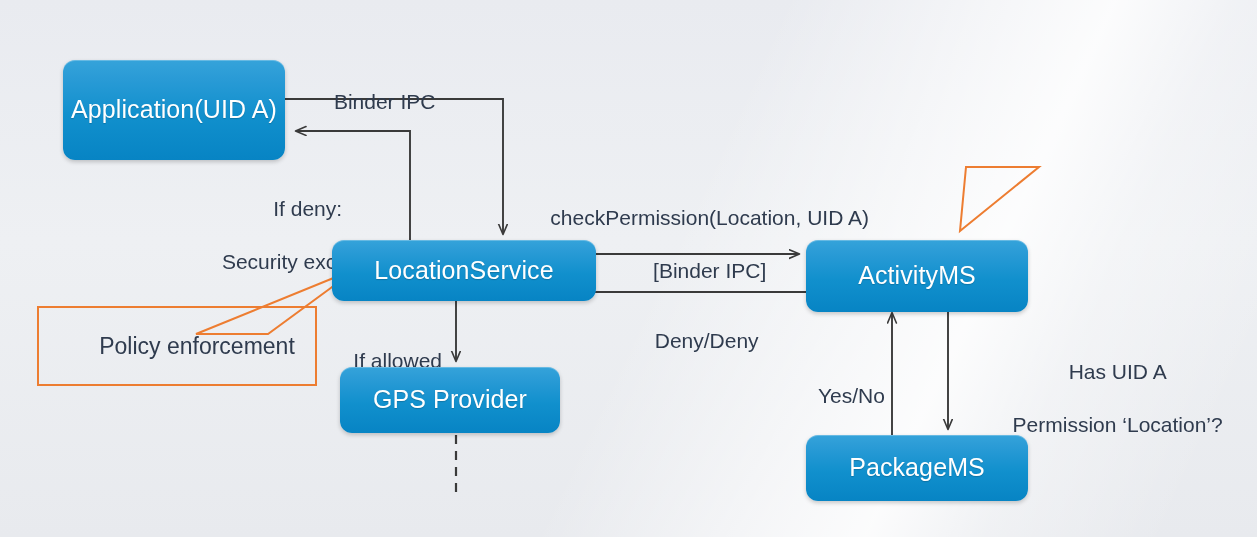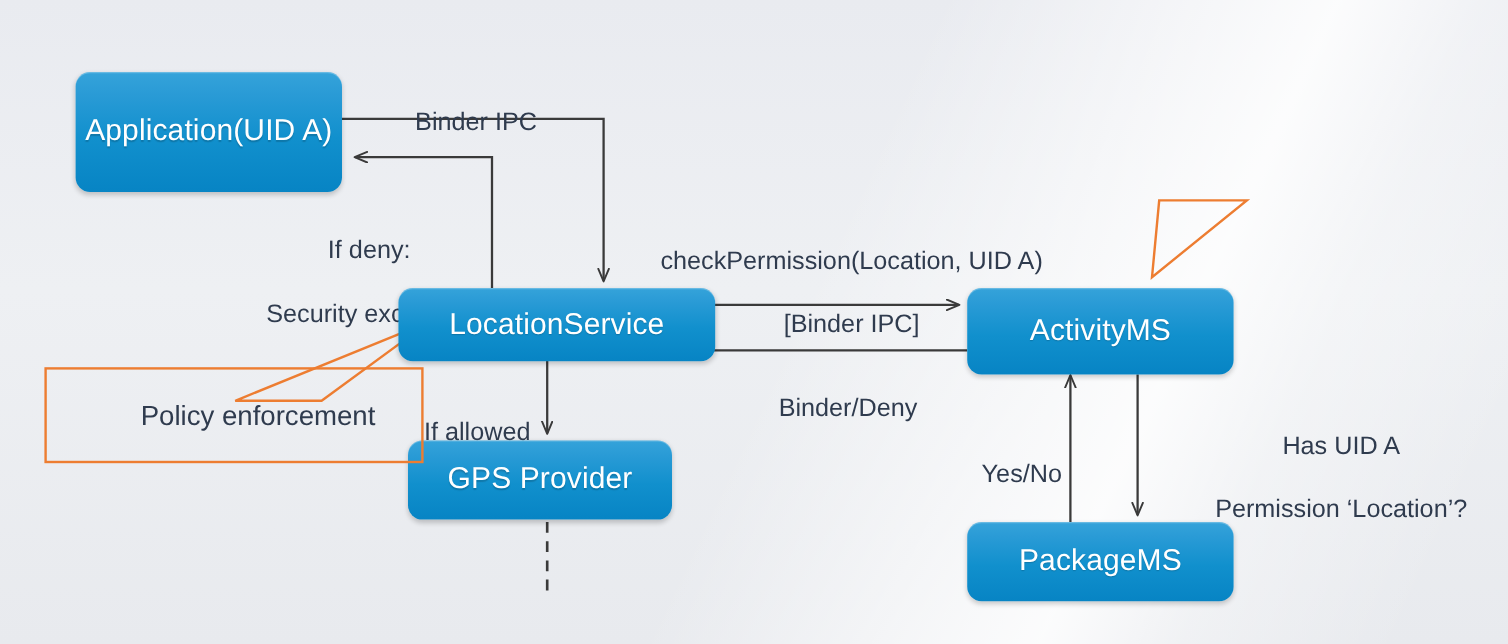--- a/index.html
+++ b/index.html
@@ -127,41 +127,41 @@
   </div>
 
   <div class="node" style="left:806px; top:435px; width:222px; height:66px;">
     <span class="ln">PackageMS</span>
   </div>
 
   <div class="node" style="left:806px; top:240px; width:222px; height:72px;">
     <span class="ln">ActivityMS</span>
   </div>
 
-  <div class="callout" style="left:37px; top:306px; width:316px; height:80px;padding-left:40px;">
+  <div class="callout" style="left:37px; top:306px; width:280px; height:80px;padding-left:40px;">
     <span class="ln">Policy enforcement</span>
   </div>
 
 
-  <div class="lbl" style="left:310px; top:63px; width:150px;">
+  <div class="lbl" style="left:298px; top:63px; width:150px;">
     <span>Binder IPC</span>
   </div>
 
   <div class="lbl" style="left:188px; top:170px; width:216px;">
     <span>If deny:</span><br>
     <span>Security exception</span>
   </div>
 
   <div class="lbl" style="left:508px; top:179px; width:380px;">
     <span>checkPermission(Location, UID A)</span><br>
     <span>[Binder IPC]</span>
   </div>
 
   <div class="lbl" style="left:600px; top:302px; width:190px;">
-    <span>Binder/Deny</span>
+    <span>Deny/Deny</span>
   </div>
 
   <div class="lbl" style="left:325px; top:322px; width:122px;">
     <span>If allowed</span>
   </div>
 
   <div class="lbl" style="left:788px; top:357px; width:104px;">
     <span>Yes/No</span>
   </div>
 

